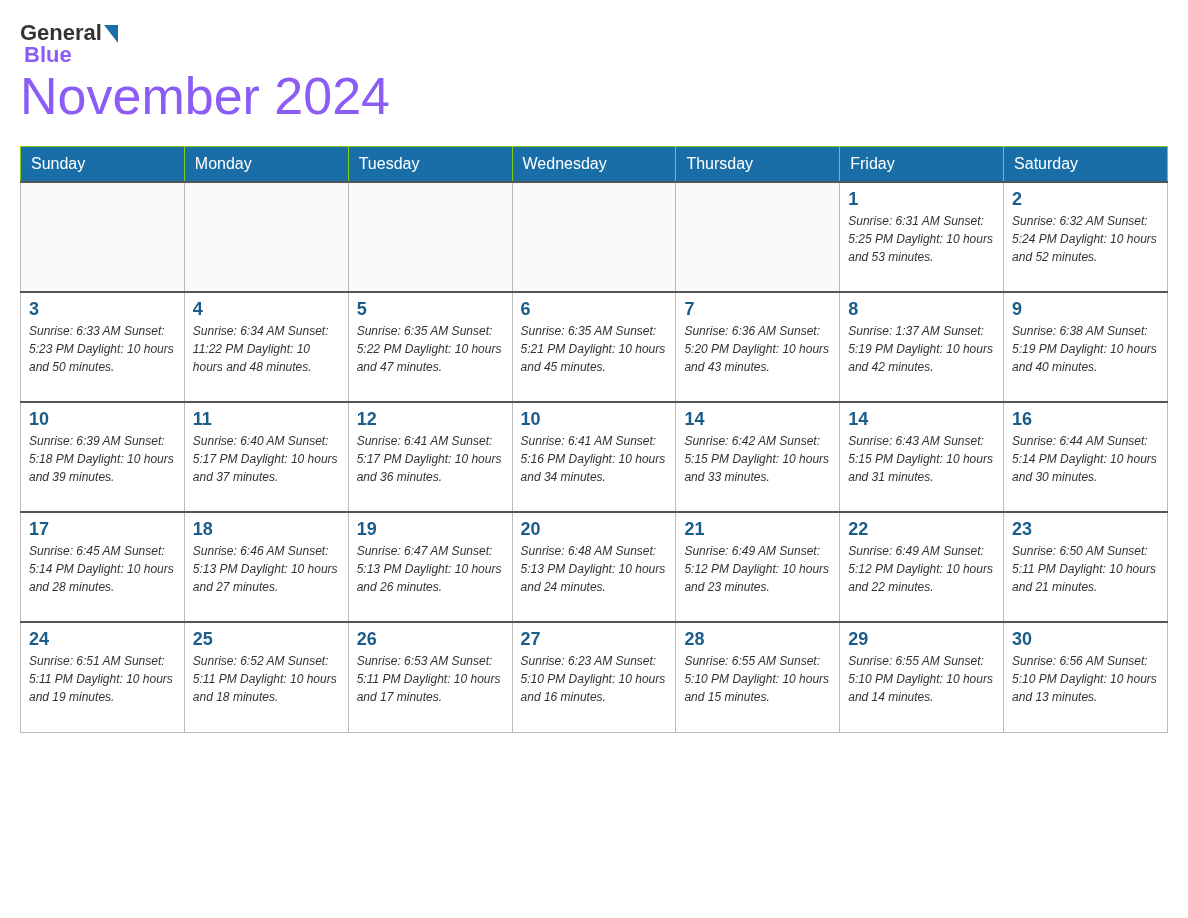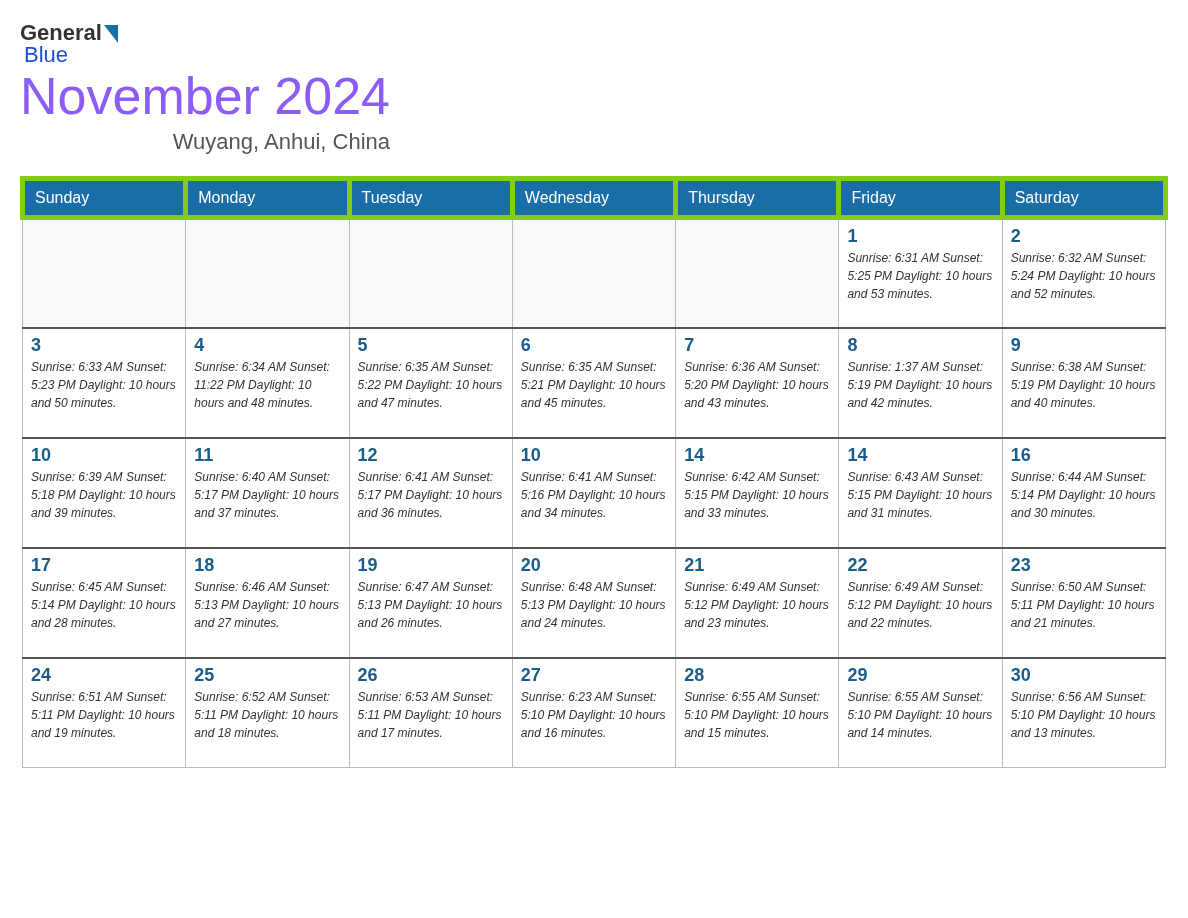--- a/index.html
+++ b/index.html
@@ -35,22 +35,22 @@
       width: 0;
       height: 0;
       border-left: 14px solid transparent;
       border-right: 0px solid transparent;
       border-top: 18px solid #1a6ea8;
       margin-left: 2px;
       margin-top: 2px;
     }
     .logo-blue {
       font-size: 22px;
-      font-weight: normal;
-      color: #1d4ed8;
+      font-weight: bold;
+      color: #8b5cf6;
       margin-top: -4px;
       margin-left: 4px;
     }
     .title-block {
       text-align: right;
     }
     .month-title {
       font-size: 52px;
       font-weight: normal;
       color: #8b5cf6;
@@ -66,21 +66,21 @@
       border-collapse: collapse;
       margin-top: 8px;
     }
     .calendar th {
       background-color: #1a6ea8;
       color: #fff;
       text-align: left;
       padding: 8px 10px;
       font-size: 16px;
       font-weight: normal;
-      border: 5px solid #84cc16;
+      border: 1px solid #84cc16;
     }
     .calendar td {
       border: 1px solid #bbb;
       vertical-align: top;
       padding: 6px 8px;
       width: calc(100%/7);
       min-height: 110px;
       height: 110px;
     }
     .day-number {
@@ -109,21 +109,20 @@
 <div class="header">
   <div class="logo">
     <div class="logo-top">
       <span class="logo-general">General</span>
       <div class="logo-blue-triangle"></div>
     </div>
     <span class="logo-blue">Blue</span>
   </div>
   <div class="title-block">
     <div class="month-title">November 2024</div>
-    <div class="location">Wuyang, Anhui, China</div>
   </div>
 </div>
 
 <table class="calendar">
   <thead>
     <tr>
     <th>Sunday</th>
         <th>Monday</th>
         <th>Tuesday</th>
         <th>Wednesday</th>

